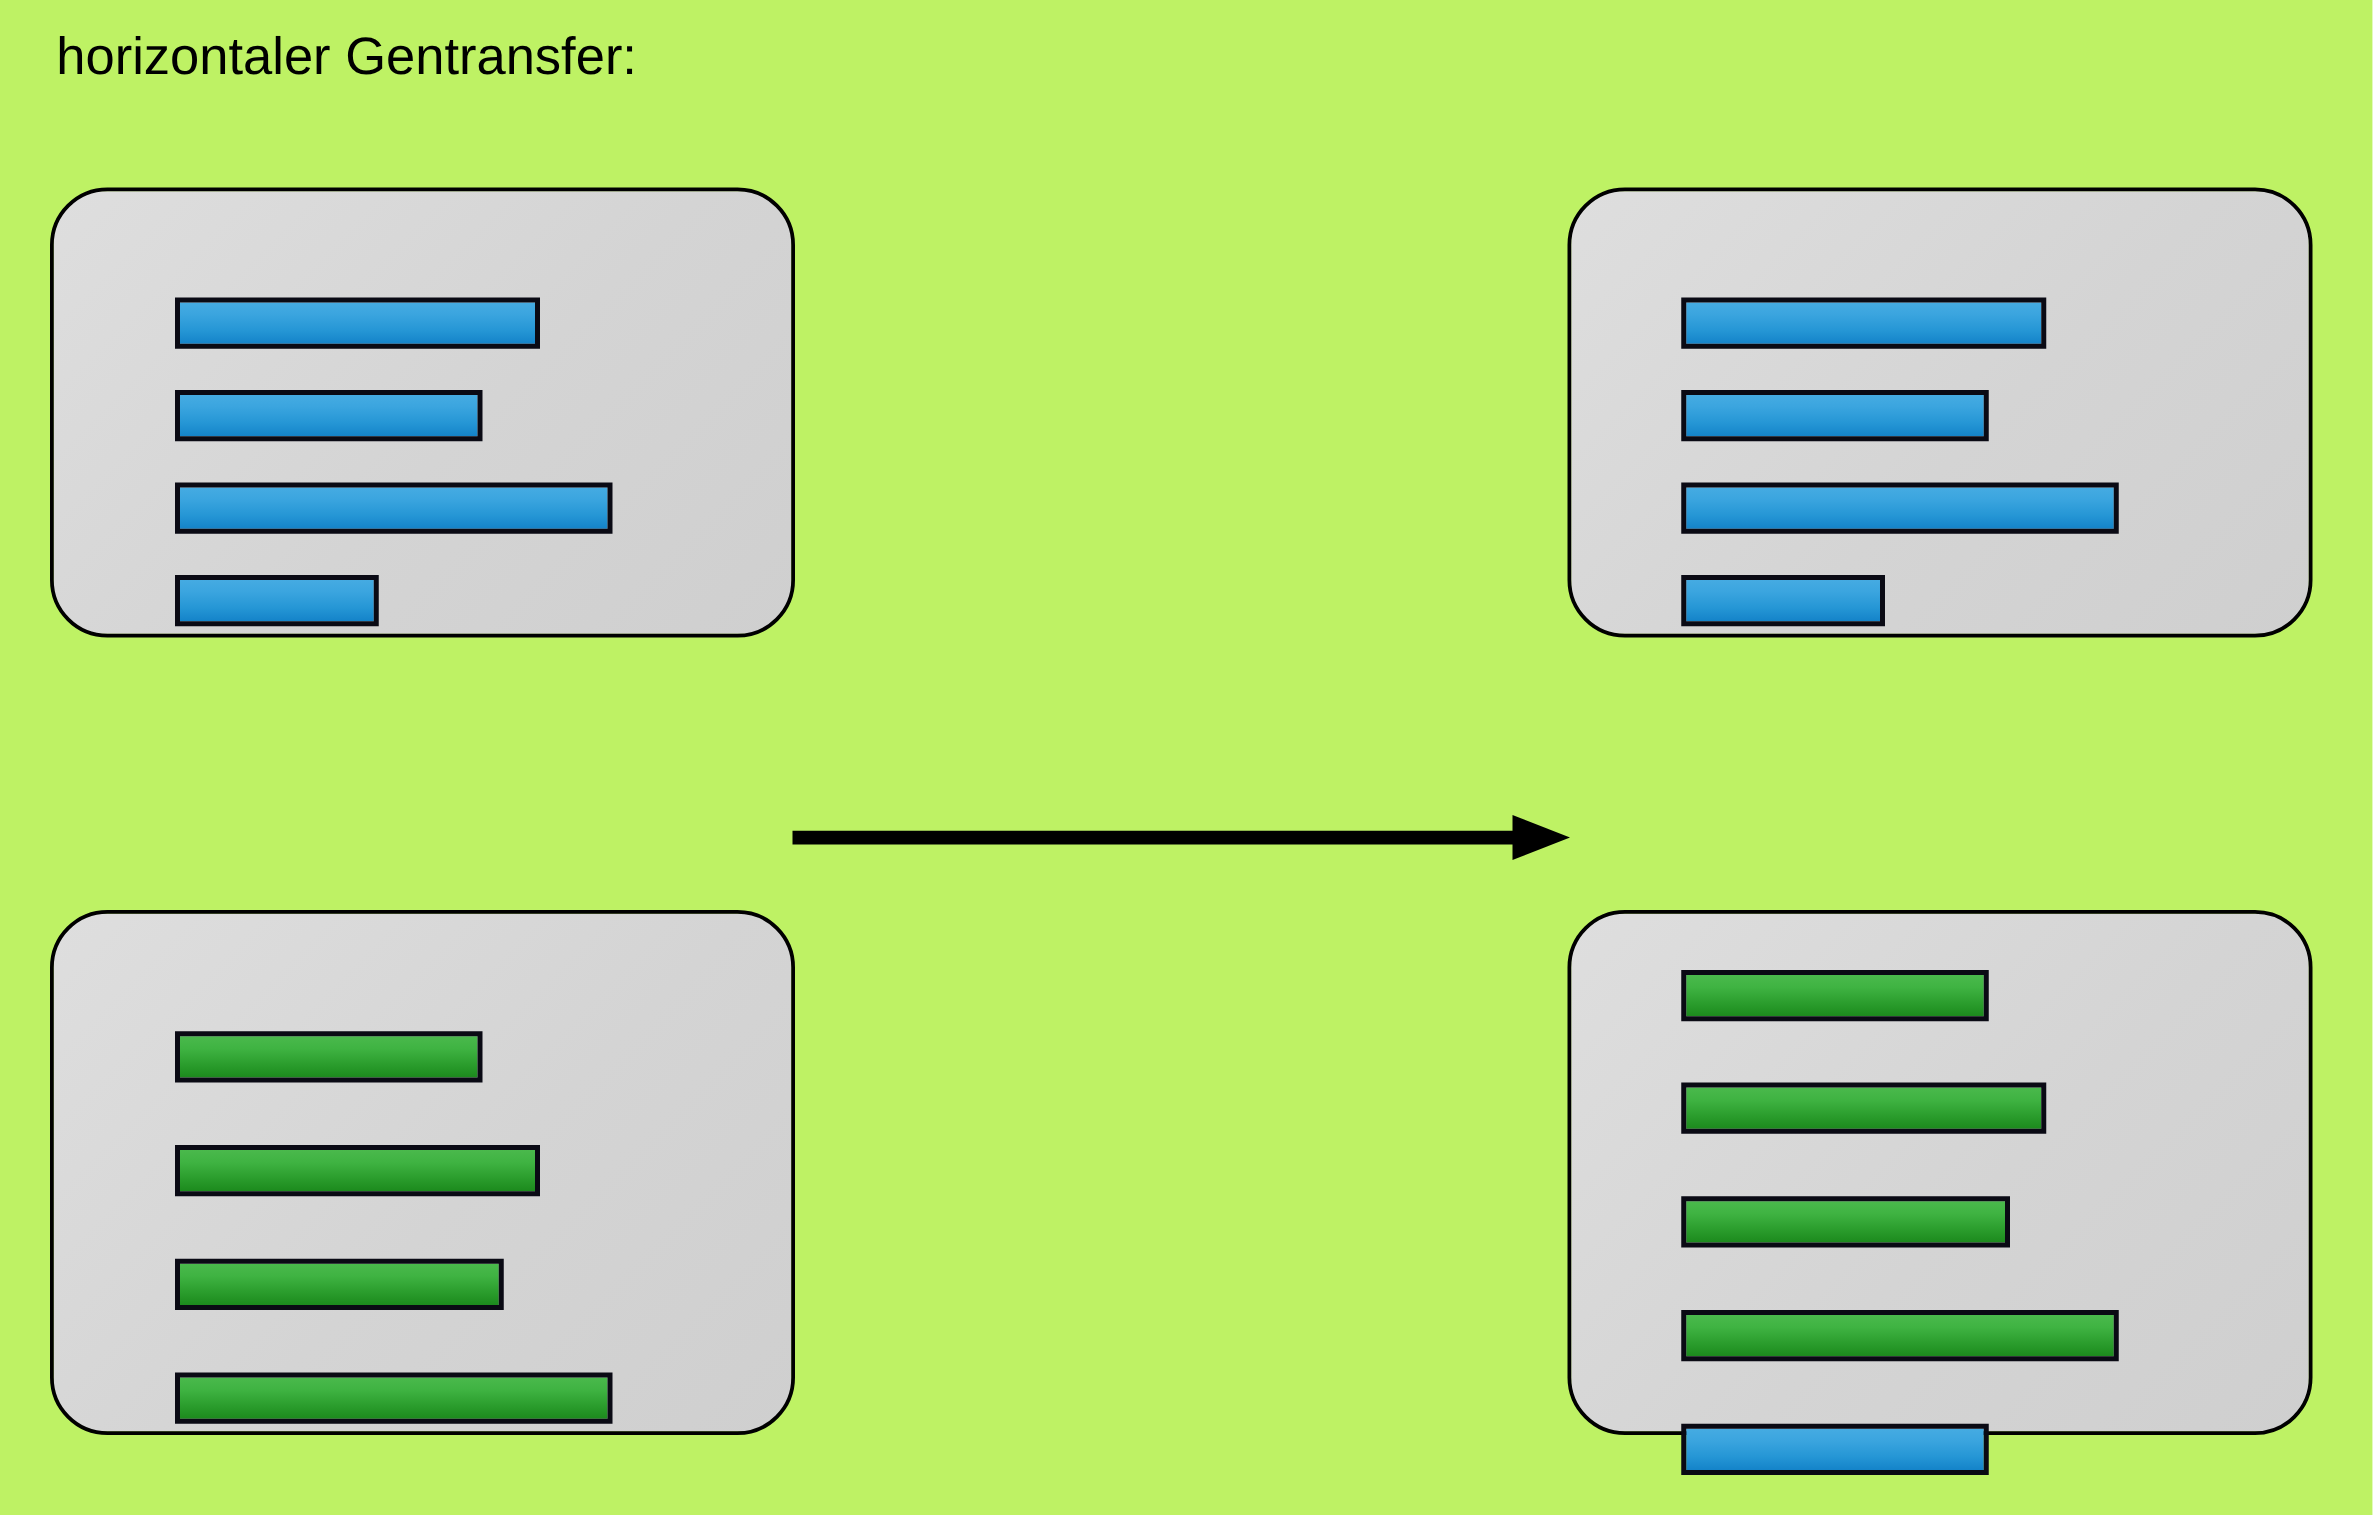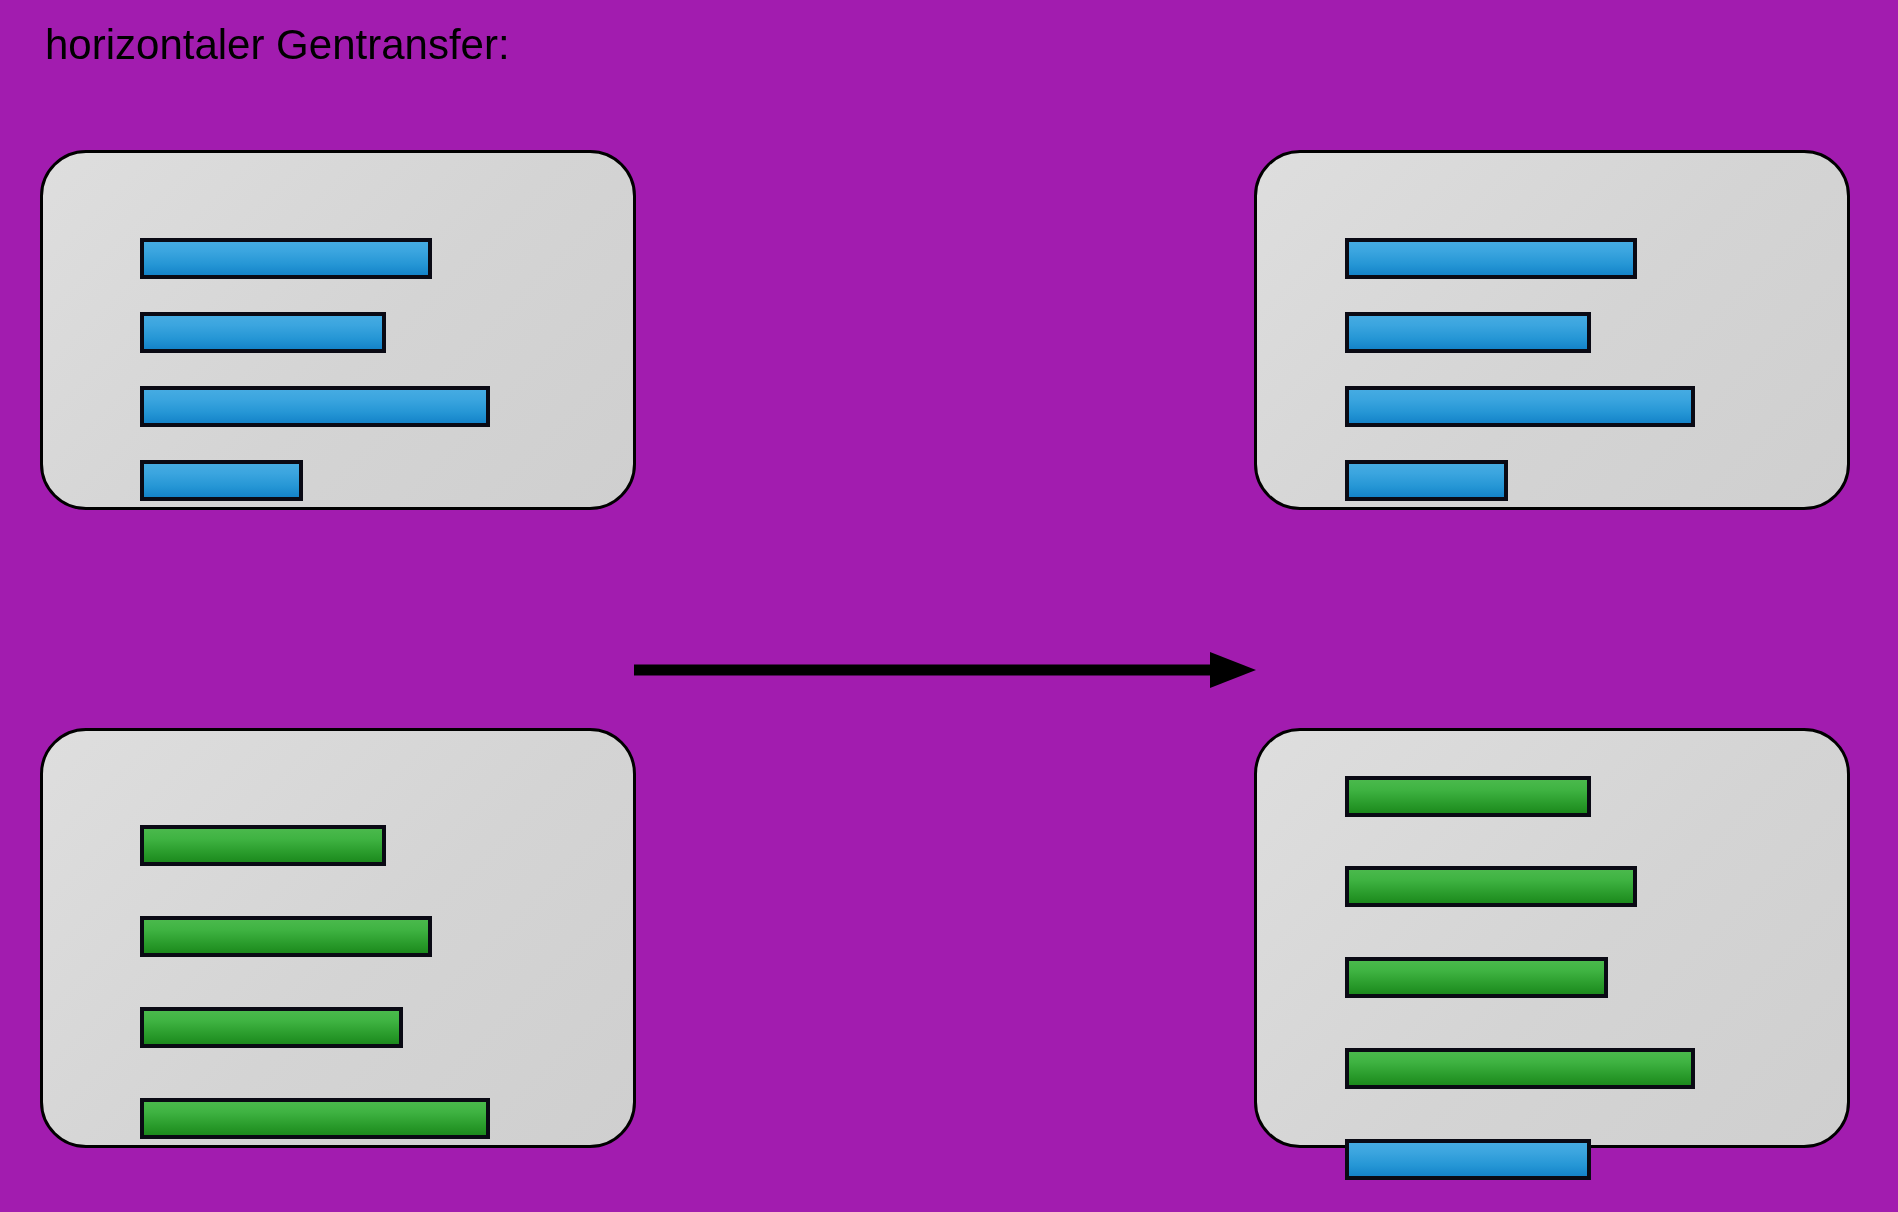--- a/index.html
+++ b/index.html
@@ -7,21 +7,21 @@
     padding: 0;
     background: #ffffff;
   }
   body {
     font-family: "Liberation Sans", sans-serif;
   }
   #canvas {
     position: relative;
     width: 1898px;
     height: 1212px;
-    background: #a21caf;
+    background: #bef264;
     overflow: hidden;
   }
   #diagram-title {
     position: absolute;
     left: 45px;
     top: 22px;
     font-size: 42px;
     line-height: 1.1;
     color: #000000;
     font-family: "Liberation Sans", sans-serif;

